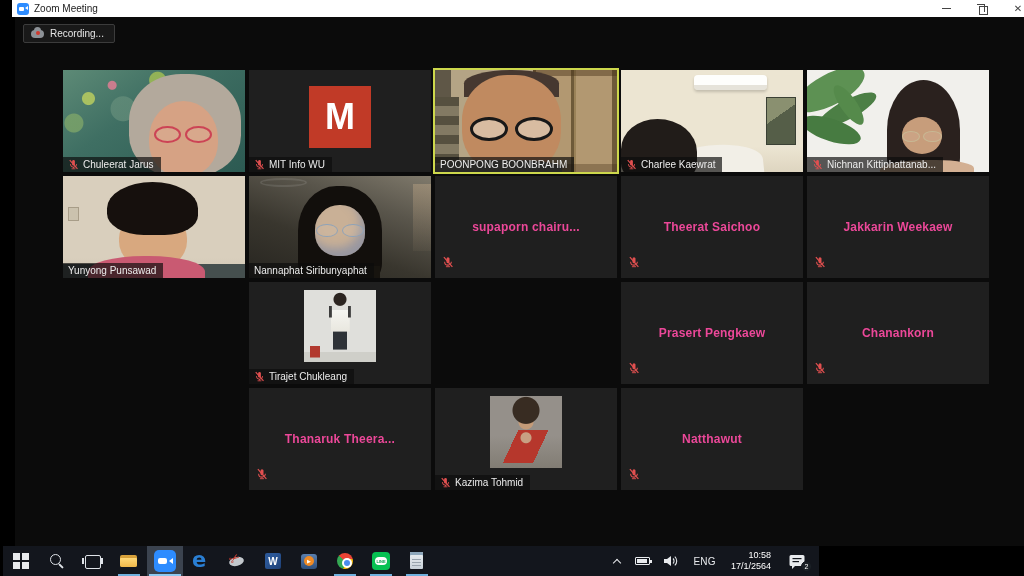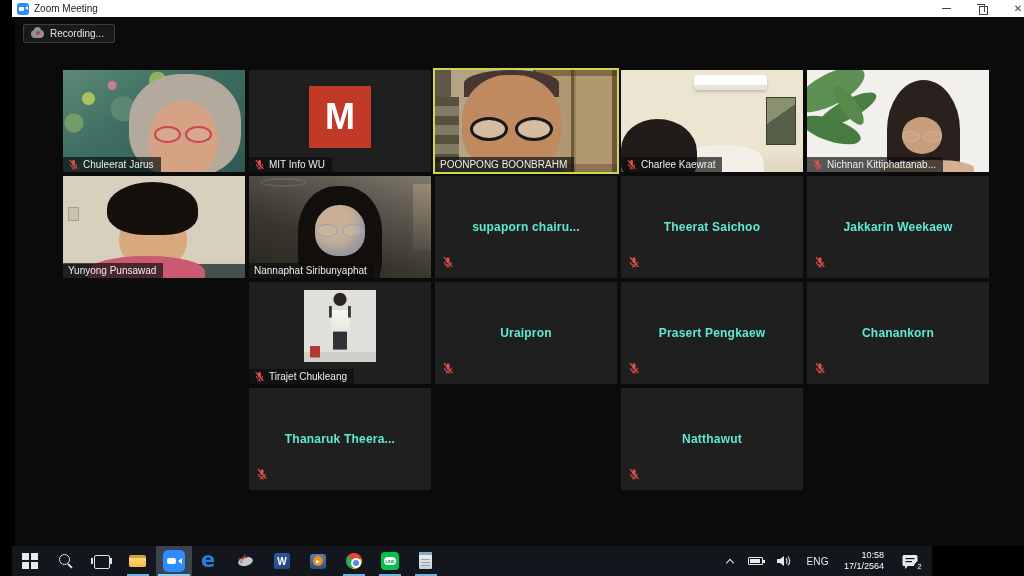--- a/index.html
+++ b/index.html
@@ -147,25 +147,25 @@
     linear-gradient(115deg,rgba(0,0,0,0) 0 28%,#b6372c 28% 72%,rgba(0,0,0,0) 72%) 50% 88%/74% 46% no-repeat,
     linear-gradient(180deg,#95908a 0 55%,#827d74 100%);}
 
   .letter-avatar{position:absolute;left:50%;top:46%;transform:translate(-50%,-50%);width:62px;height:62px;
     background:#c13a27;color:#fff;font-size:36px;font-weight:bold;display:flex;align-items:center;justify-content:center;}
 
   .label{position:absolute;left:0;bottom:0;z-index:6;display:flex;align-items:center;gap:4px;
     background:rgba(12,12,12,.68);padding:2px 7px 2px 5px;font-size:10px;color:#ececec;
     max-width:96%;white-space:nowrap;overflow:hidden;}
   .center-name{position:absolute;inset:0;display:flex;align-items:center;justify-content:center;
-    font-weight:bold;font-size:12px;color:#5eead4;letter-spacing:.2px;}
+    font-weight:bold;font-size:12px;color:#ec4899;letter-spacing:.2px;}
   .corner-mic{position:absolute;left:7px;bottom:6px;z-index:6;}
 
   
-  .taskbar{position:absolute;left:12px;bottom:0;width:920px;height:30px;background:#13161d;
+  .taskbar{position:absolute;left:3px;bottom:0;width:816px;height:30px;background:#13161d;
     display:flex;align-items:stretch;z-index:60;}
   .tb-item{width:36px;display:flex;align-items:center;justify-content:center;position:relative;}
   .tb-item.running::after{content:"";position:absolute;left:7px;right:7px;bottom:0;height:2px;background:#6fb0dd;}
   .tb-item.active{background:#3b434f;}
   .tb-item.active::after{left:2px;right:2px;background:#8fcaf2;}
   .ic{width:22px;height:22px;position:relative;}
   .ic::before,.ic::after{position:absolute;content:"";}
 
   .ic-start::before{left:3px;top:3px;width:7px;height:7px;background:#e8eaed;box-shadow:9px 0 #e8eaed,0 9px #e8eaed,9px 9px #e8eaed;}
   .ic-search::before{left:4px;top:4px;width:9px;height:9px;border:1.5px solid #dfe3e8;border-radius:50%;}
@@ -396,32 +396,20 @@
               <rect x="6" y="1.5" width="4" height="8" rx="2" fill="#e25050"></rect>
               <path d="M3.5 7.5a4.5 4.5 0 0 0 9 0" fill="none" stroke="#e25050" stroke-width="1.4"></path>
               <rect x="7.4" y="11.5" width="1.2" height="2.2" fill="#e25050"></rect>
               <rect x="5.2" y="13.7" width="5.6" height="1.2" fill="#e25050"></rect>
               <line x1="2.5" y1="1.5" x2="13.8" y2="14.5" stroke="#e25050" stroke-width="1.6"></line>
             </svg>
             <span>Tirajet Chukleang</span>
           </div>
         </div>
       </div>
-      <div class="tile" style="grid-area: 3 / 3;">
-        <div class="clip">
-          <div class="center-name">Uraipron</div>
-          <div class="corner-mic"><svg width="12" height="12" viewBox="0 0 16 16">
-              <rect x="6" y="1.5" width="4" height="8" rx="2" fill="#e25050"></rect>
-              <path d="M3.5 7.5a4.5 4.5 0 0 0 9 0" fill="none" stroke="#e25050" stroke-width="1.4"></path>
-              <rect x="7.4" y="11.5" width="1.2" height="2.2" fill="#e25050"></rect>
-              <rect x="5.2" y="13.7" width="5.6" height="1.2" fill="#e25050"></rect>
-              <line x1="2.5" y1="1.5" x2="13.8" y2="14.5" stroke="#e25050" stroke-width="1.6"></line>
-            </svg></div>
-        </div>
-      </div>
       <div class="tile" style="grid-area: 3 / 4;">
         <div class="clip">
           <div class="center-name">Prasert Pengkaew</div>
           <div class="corner-mic"><svg width="12" height="12" viewBox="0 0 16 16">
               <rect x="6" y="1.5" width="4" height="8" rx="2" fill="#e25050"></rect>
               <path d="M3.5 7.5a4.5 4.5 0 0 0 9 0" fill="none" stroke="#e25050" stroke-width="1.4"></path>
               <rect x="7.4" y="11.5" width="1.2" height="2.2" fill="#e25050"></rect>
               <rect x="5.2" y="13.7" width="5.6" height="1.2" fill="#e25050"></rect>
               <line x1="2.5" y1="1.5" x2="13.8" y2="14.5" stroke="#e25050" stroke-width="1.6"></line>
             </svg></div>
@@ -442,20 +430,35 @@
       <div class="tile" style="grid-area: 4 / 2;">
         <div class="clip">
           <div class="center-name">Thanaruk Theera...</div>
           <div class="corner-mic"><svg width="12" height="12" viewBox="0 0 16 16">
               <rect x="6" y="1.5" width="4" height="8" rx="2" fill="#e25050"></rect>
               <path d="M3.5 7.5a4.5 4.5 0 0 0 9 0" fill="none" stroke="#e25050" stroke-width="1.4"></path>
               <rect x="7.4" y="11.5" width="1.2" height="2.2" fill="#e25050"></rect>
               <rect x="5.2" y="13.7" width="5.6" height="1.2" fill="#e25050"></rect>
               <line x1="2.5" y1="1.5" x2="13.8" y2="14.5" stroke="#e25050" stroke-width="1.6"></line>
             </svg></div>
+        </div>
+      </div>
+      <div class="tile" style="grid-area: 4 / 3;">
+        <div class="clip">
+          <div class="photo art-child-photo"></div>
+          <div class="label">
+            <svg width="11" height="11" viewBox="0 0 16 16">
+              <rect x="6" y="1.5" width="4" height="8" rx="2" fill="#e25050"></rect>
+              <path d="M3.5 7.5a4.5 4.5 0 0 0 9 0" fill="none" stroke="#e25050" stroke-width="1.4"></path>
+              <rect x="7.4" y="11.5" width="1.2" height="2.2" fill="#e25050"></rect>
+              <rect x="5.2" y="13.7" width="5.6" height="1.2" fill="#e25050"></rect>
+              <line x1="2.5" y1="1.5" x2="13.8" y2="14.5" stroke="#e25050" stroke-width="1.6"></line>
+            </svg>
+            <span>Kazima Tohmid</span>
+          </div>
         </div>
       </div>
       <div class="tile" style="grid-area: 4 / 4;">
         <div class="clip">
           <div class="center-name">Natthawut</div>
           <div class="corner-mic"><svg width="12" height="12" viewBox="0 0 16 16">
               <rect x="6" y="1.5" width="4" height="8" rx="2" fill="#e25050"></rect>
               <path d="M3.5 7.5a4.5 4.5 0 0 0 9 0" fill="none" stroke="#e25050" stroke-width="1.4"></path>
               <rect x="7.4" y="11.5" width="1.2" height="2.2" fill="#e25050"></rect>
               <rect x="5.2" y="13.7" width="5.6" height="1.2" fill="#e25050"></rect>

